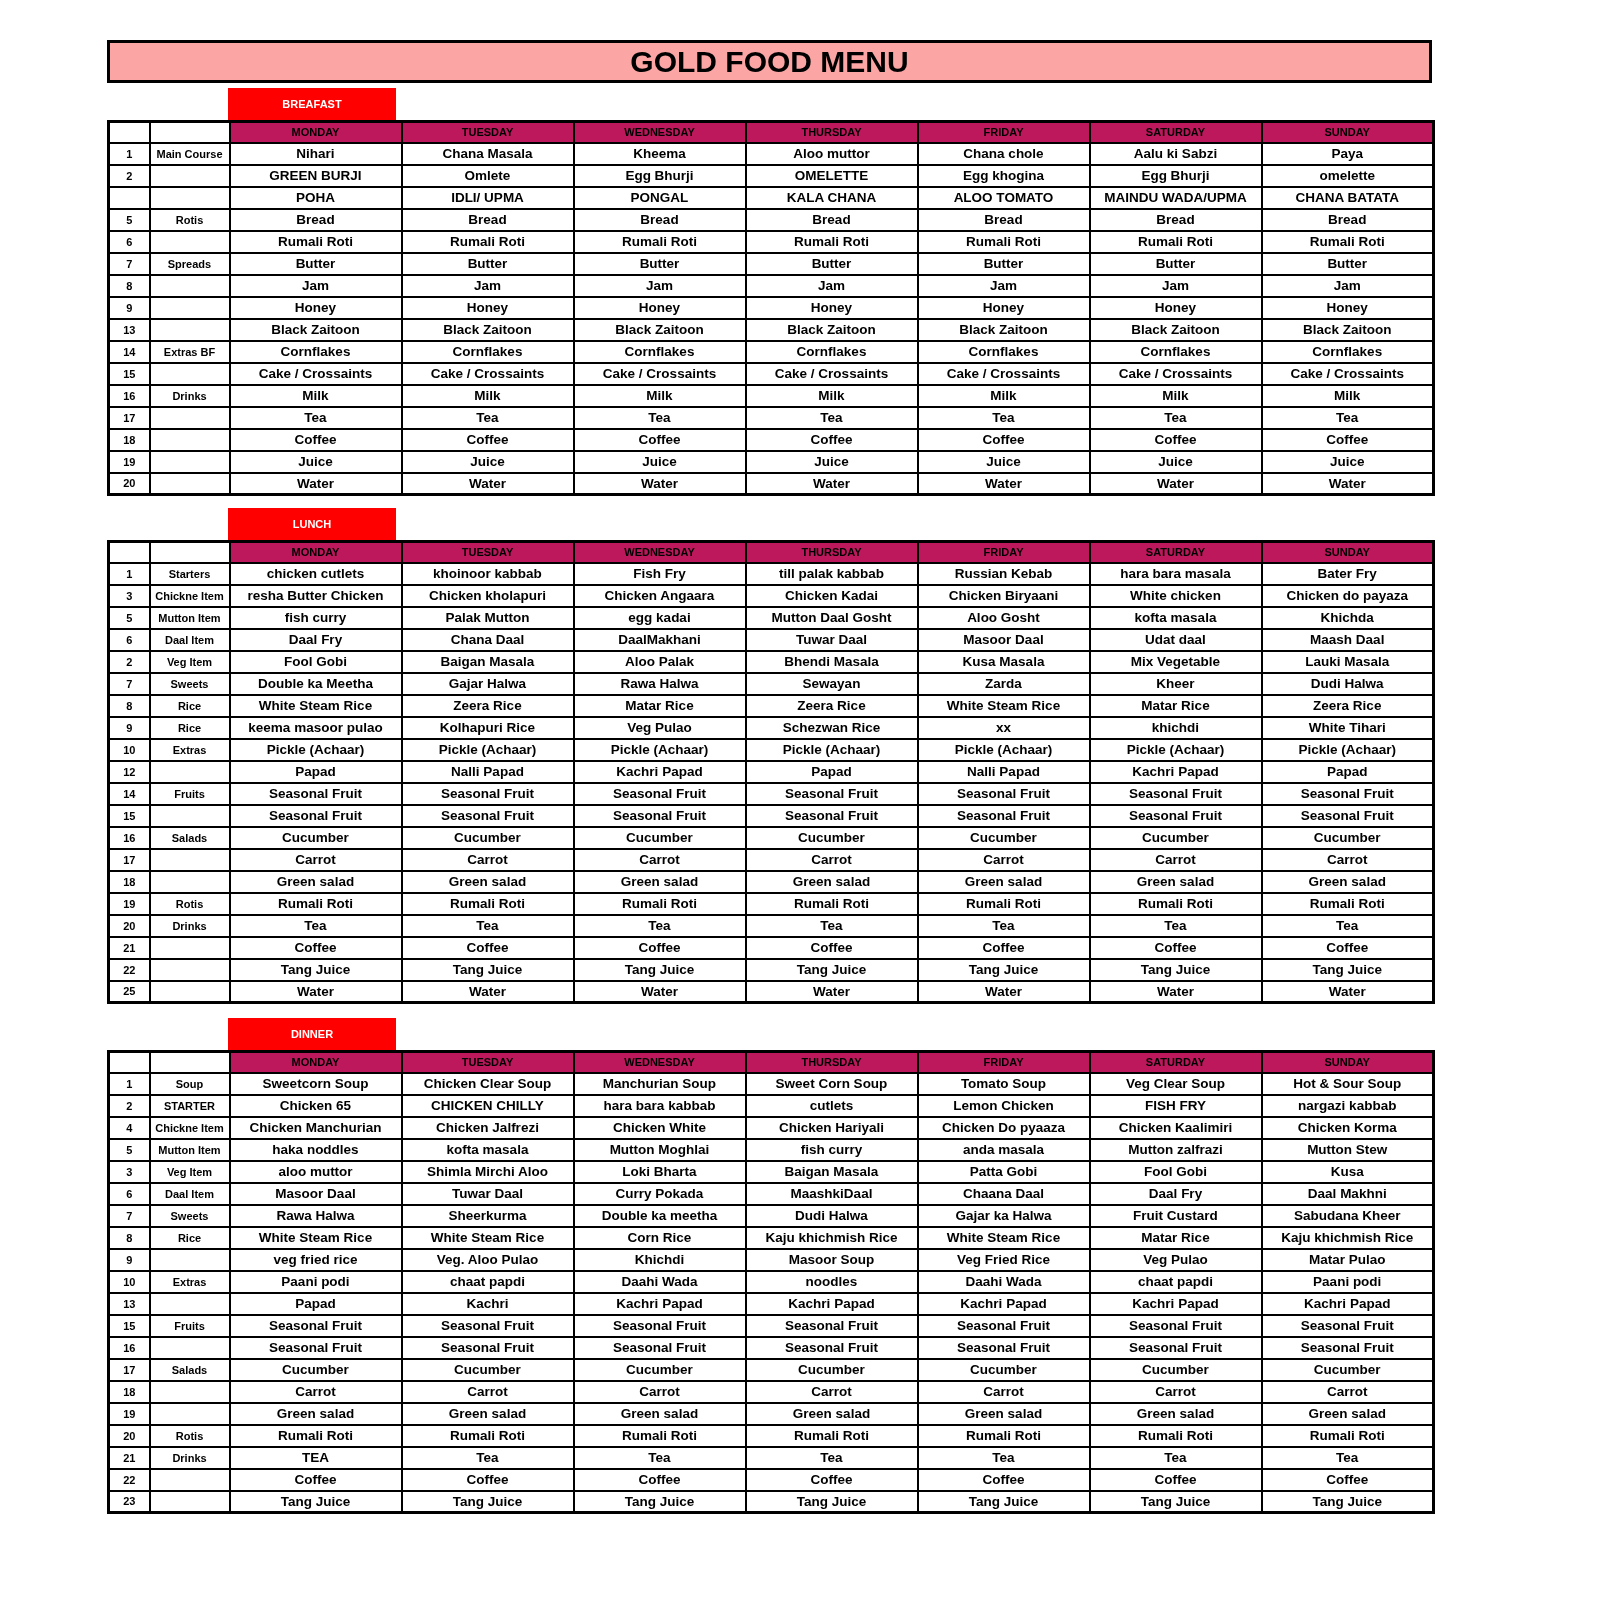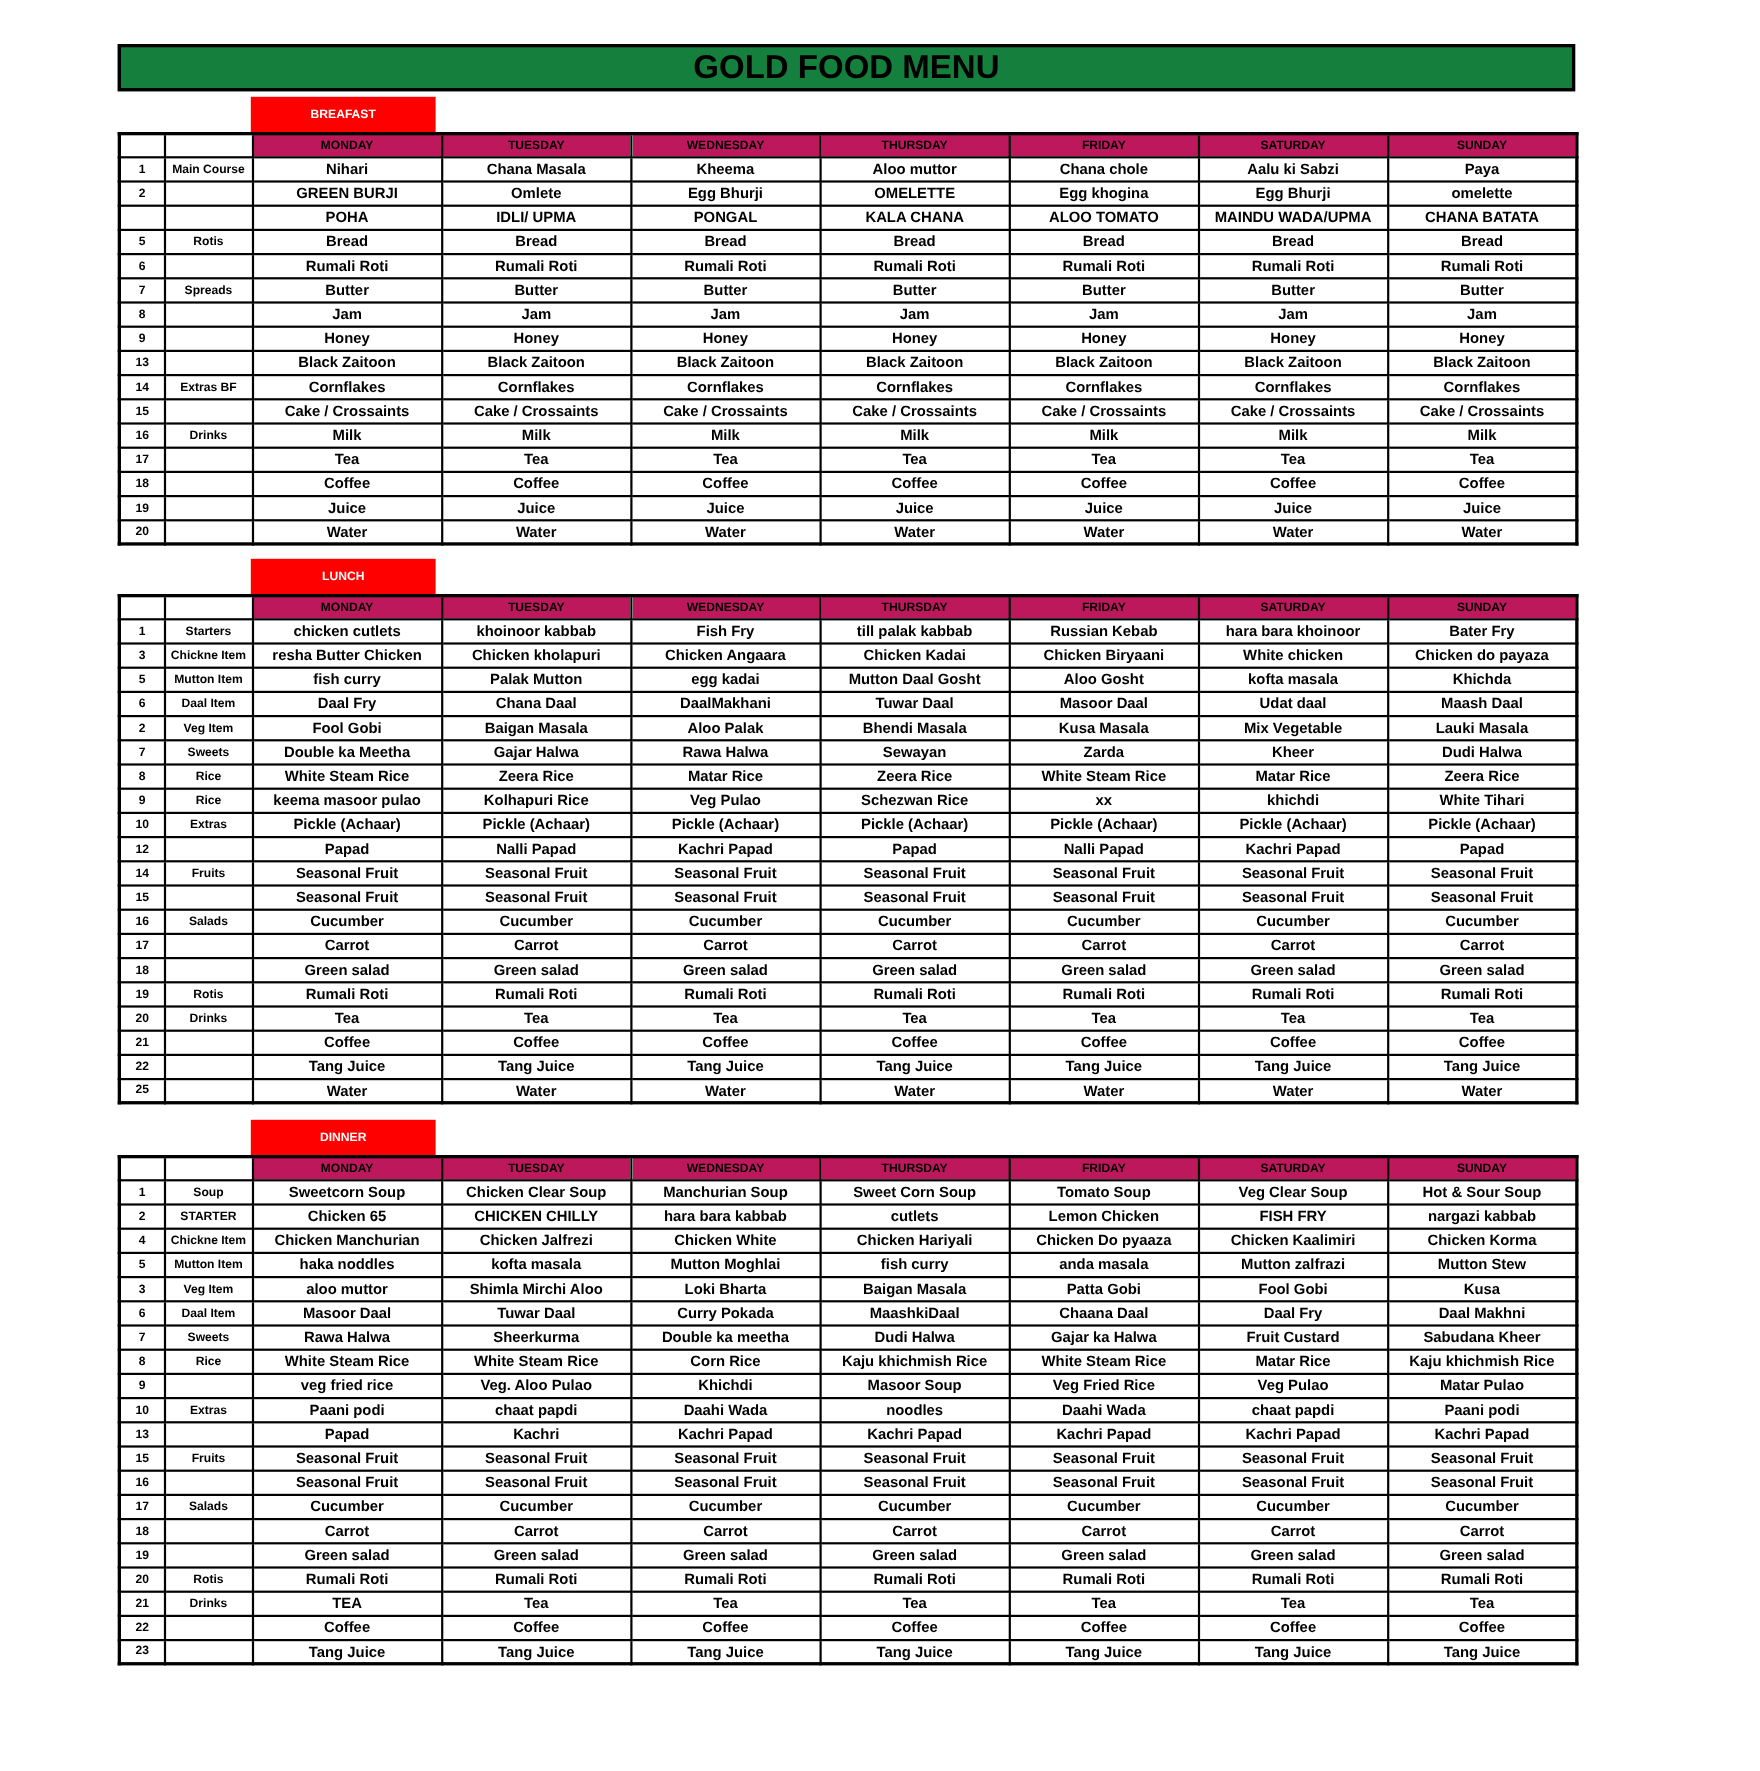--- a/index.html
+++ b/index.html
@@ -1,21 +1,21 @@
 <!DOCTYPE html>
 <html><head>
 <meta charset="utf-8">
 <style>
   html,body { margin:0; padding:0; background:#ffffff; }
   body { width:1600px; height:1610px; font-family:"Liberation Sans", sans-serif; }
   .page { position:relative; width:1600px; height:1610px; background:#fff; overflow:hidden; }
 
   .title-bar {
     position:absolute; left:107px; top:40px; width:1319px; height:37px;
-    background:#15803d; border:3px solid #000;
+    background:#fca5a5; border:3px solid #000;
     display:flex; align-items:center; justify-content:center;
     font-size:30px; font-weight:bold; color:#000; letter-spacing:0px;
   }
 
   .section { position:absolute; left:107px; width:1325px; }
   .section-0 { top:88px; }
   .section-1 { top:508px; }
   .section-2 { top:1018px; }
 
   .section-label {
@@ -282,21 +282,21 @@
           </thead>
           <tbody>
             <tr>
               <td class="num">1</td>
               <td class="cat">Starters</td>
               <td class="item">chicken cutlets</td>
               <td class="item">khoinoor kabbab</td>
               <td class="item">Fish Fry</td>
               <td class="item">till palak kabbab</td>
               <td class="item">Russian Kebab</td>
-              <td class="item">hara bara khoinoor</td>
+              <td class="item">hara bara masala</td>
               <td class="item">Bater Fry</td>
             </tr>
             <tr>
               <td class="num">3</td>
               <td class="cat">Chickne Item</td>
               <td class="item">resha Butter Chicken</td>
               <td class="item">Chicken kholapuri</td>
               <td class="item">Chicken Angaara</td>
               <td class="item">Chicken Kadai</td>
               <td class="item">Chicken Biryaani</td>

